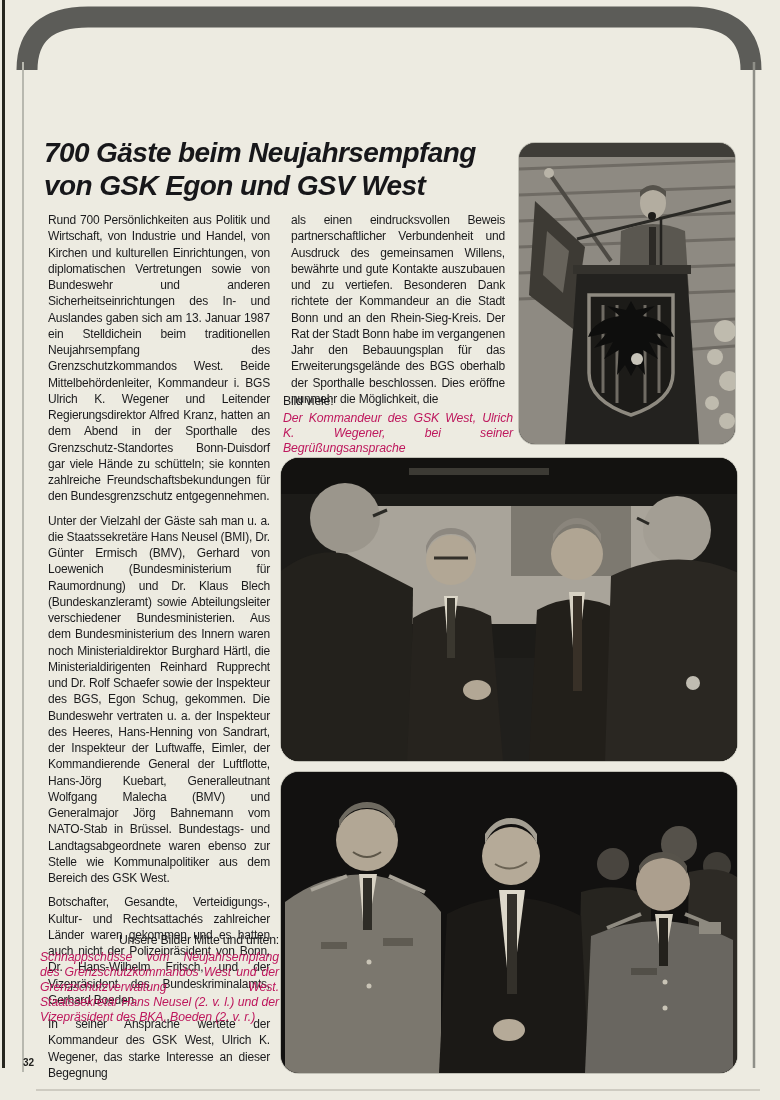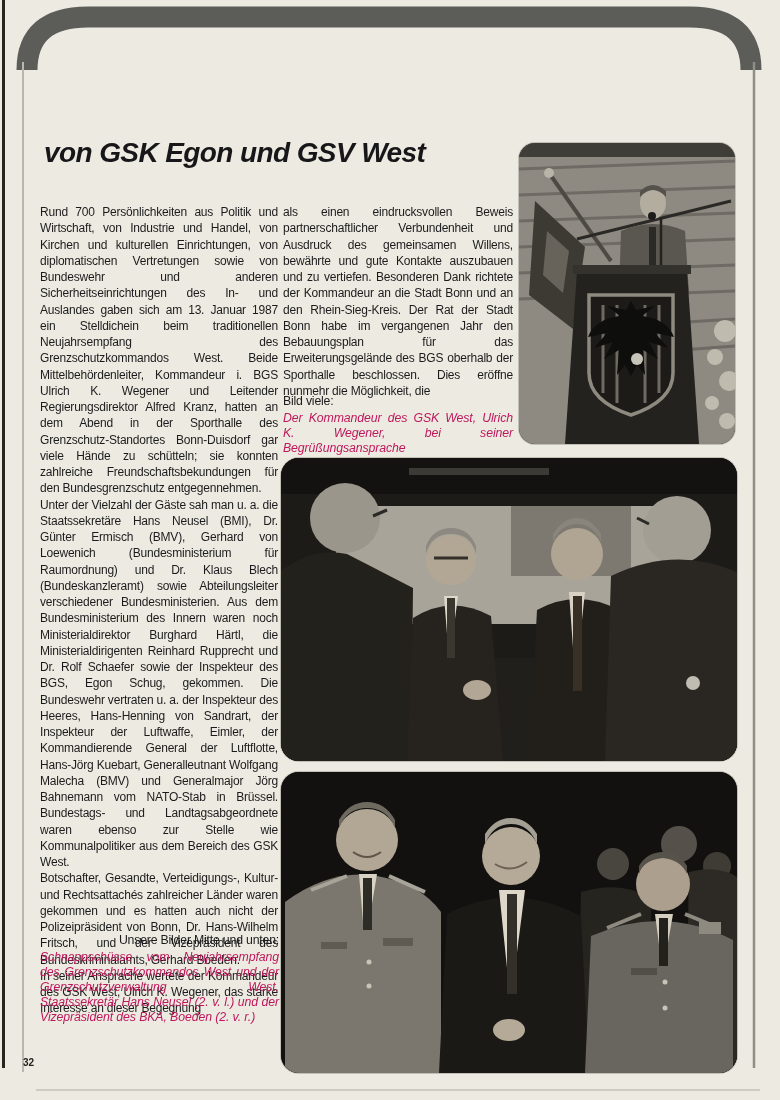--- a/index.html
+++ b/index.html
@@ -20,21 +20,21 @@
     color:#17171a;
   }
   
   .body-text{
     font-size:12px;line-height:16.25px;letter-spacing:-0.2px;
     text-align:justify;hyphens:auto;
     color:#1b1b1d;
   }
   .col-left{left:40px;top:204px;width:238px;}
   .col-right{left:283px;top:204px;width:230px;}
-  .body-text p{margin:0;}
+  .body-text p{margin:8px;}
   
   .cap-label{font-size:12.3px;letter-spacing:-0.2px;color:#1b1b1d;}
   .cap-italic{
     font-style:italic;font-size:12.3px;line-height:14.9px;
     letter-spacing:-0.1px;text-align:justify;color:#be185d;
   }
   .bild-label{left:283px;top:394px;}
   .bild-caption{left:283px;top:411px;width:230px;}
   .bottom-caption{left:40px;top:933px;width:239px;}
   .bottom-caption .cap-label{display:block;margin-bottom:3px;text-align:right;}
@@ -63,20 +63,21 @@
 
   <rect x="2" y="0" width="3" height="1068" fill="#26261f"></rect>
 
   <path d="M27,70 Q27,17 88,17 L690,17 Q751,17 751,70" fill="none" stroke="#5c5c58" stroke-width="21" stroke-linecap="butt"></path>
 
   <line x1="23" y1="62" x2="23" y2="1072" stroke="#b8b8af" stroke-width="2"></line>
   <line x1="754" y1="62" x2="754" y2="1068" stroke="#8f8f88" stroke-width="2.5"></line>
 </svg>
 
 <div class="abs title">
+  <div>700 Gäste beim Neujahrsempfang</div>
   <div>von GSK Egon und GSV West</div>
 </div>
 
 <div class="abs body-text col-left">
   <p>Rund 700 Persönlichkeiten aus Politik und Wirtschaft, von Industrie und Handel, von Kirchen und kulturellen Einrichtungen, von diplomatischen Vertretungen sowie von Bundeswehr und anderen Sicherheitseinrichtungen des In- und Auslandes gaben sich am 13. Januar 1987 ein Stelldichein beim traditionellen Neujahrsempfang des Grenzschutzkommandos West. Beide Mittelbehördenleiter, Kommandeur i. BGS Ulrich K. Wegener und Leitender Regierungsdirektor Alfred Kranz, hatten an dem Abend in der Sporthalle des Grenzschutz-Standortes Bonn-Duisdorf gar viele Hände zu schütteln; sie konnten zahlreiche Freundschaftsbekundungen für den Bundesgrenzschutz entgegennehmen.</p>
   <p>Unter der Vielzahl der Gäste sah man u. a. die Staatssekretäre Hans Neusel (BMI), Dr. Günter Ermisch (BMV), Gerhard von Loewenich (Bundesministerium für Raumordnung) und Dr. Klaus Blech (Bundeskanzleramt) sowie Abteilungsleiter verschiedener Bundesministerien. Aus dem Bundesministerium des Innern waren noch Ministerialdirektor Burghard Härtl, die Ministerialdirigenten Reinhard Rupprecht und Dr. Rolf Schaefer sowie der Inspekteur des BGS, Egon Schug, gekommen. Die Bundeswehr vertraten u. a. der Inspekteur des Heeres, Hans-Henning von Sandrart, der Inspekteur der Luftwaffe, Eimler, der Kommandierende General der Luftflotte, Hans-Jörg Kuebart, Generalleutnant Wolfgang Malecha (BMV) und Generalmajor Jörg Bahnemann vom NATO-Stab in Brüssel. Bundestags- und Landtagsabgeordnete waren ebenso zur Stelle wie Kommunalpolitiker aus dem Bereich des GSK West.</p>
   <p>Botschafter, Gesandte, Verteidigungs-, Kultur- und Rechtsattachés zahlreicher Länder waren gekommen und es hatten auch nicht der Polizeipräsident von Bonn, Dr. Hans-Wilhelm Fritsch, und der Vizepräsident des Bundeskriminalamts, Gerhard Boeden.</p>
   <p>In seiner Ansprache wertete der Kommandeur des GSK West, Ulrich K. Wegener, das starke Interesse an dieser Begegnung</p>
 </div>
 

